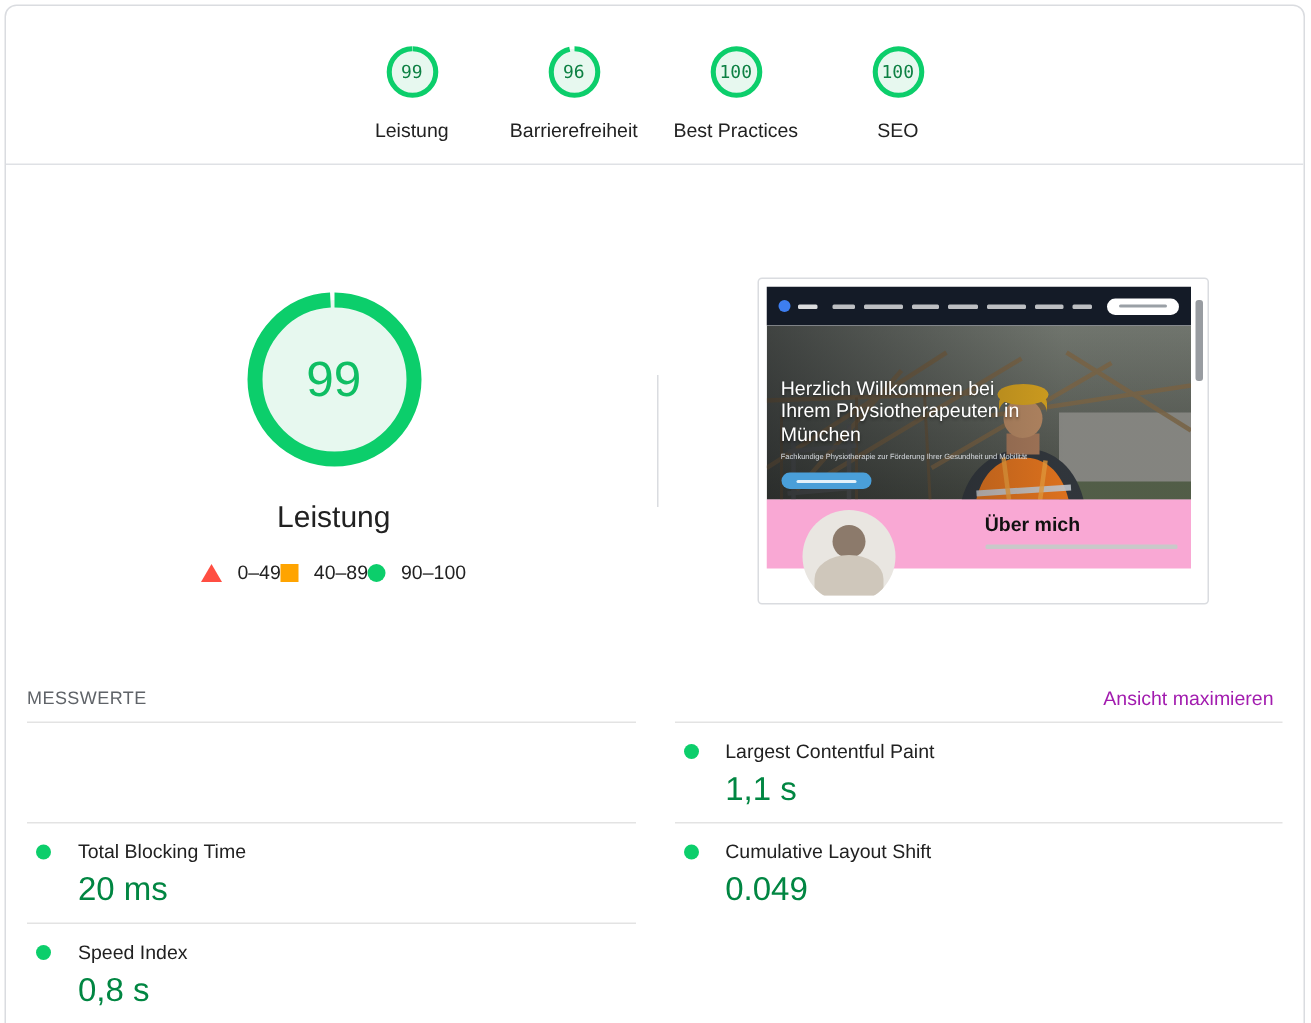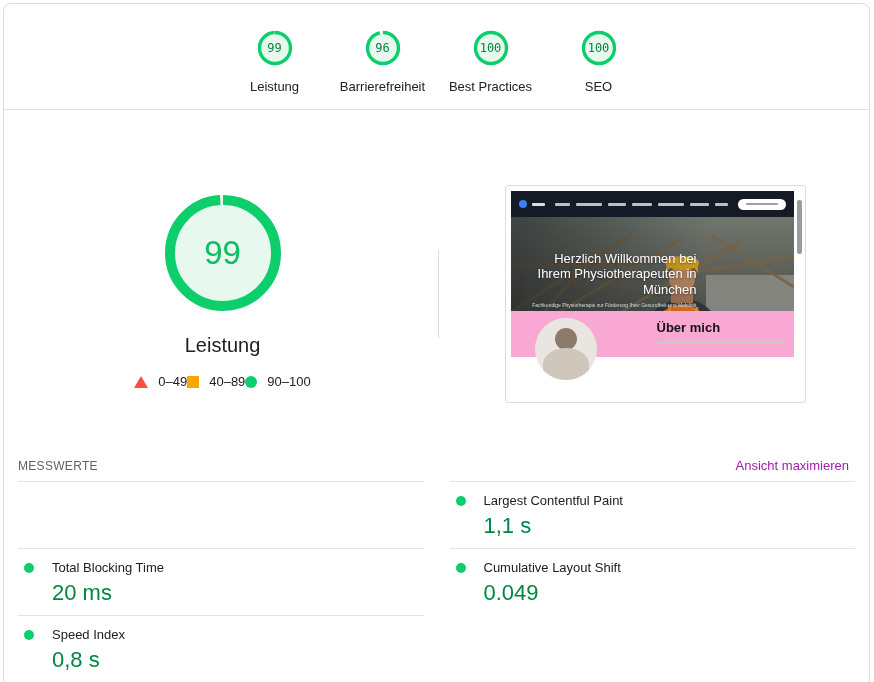--- a/index.html
+++ b/index.html
@@ -43,21 +43,21 @@
     background:#fff; padding:5px 12px 5px 5px; position:relative; cursor:pointer; }
   .shot { width:283px; height:206px; overflow:hidden; position:relative; background:#fff; }
   .site-nav { height:26px; background:#141b27; display:flex; align-items:center; padding:0 8px; gap:5px; }
   .site-logo { width:8px; height:8px; border-radius:50%; background:#3d7ef0; flex:none; }
   .site-logo-txt { width:13px; height:3px; background:rgba(255,255,255,.85); border-radius:1px; }
   .site-menu { flex:1; display:flex; justify-content:center; gap:6px; }
   .site-menu i { display:block; height:3px; border-radius:1px; background:rgba(255,255,255,.72); }
   .site-cta { width:48px; height:11px; background:#fff; border-radius:6px; flex:none;
     display:flex; align-items:center; justify-content:center; }
   .site-cta i { width:32px; height:2px; background:#9aa0a6; border-radius:1px; }
-  .hero { position:relative; height:94px; overflow:hidden;text-align:right; }
+  .hero { position:relative; height:116px; overflow:hidden; }
   .hero svg { position:absolute; inset:0; }
   .hero-copy { position:absolute; left:10px; top:34px; width:176px; }
   .hero-title { color:#fff; font-size:13px; line-height:1.18; font-weight:500;
     text-shadow:0 1px 2px rgba(0,0,0,.45); }
   .hero-sub { margin-top:5px; font-size:5px; color:#d7dbe0; line-height:1.3; }
   .hero-btn { margin-top:7px; width:60px; height:11px; border-radius:6px; background:#4a9fd9;
     display:flex; align-items:center; justify-content:center; }
   .hero-btn i { width:40px; height:2px; background:rgba(255,255,255,.85); border-radius:1px; }
   .about { position:relative; height:46px; background:#f9a8d4; }
   .about-avatar { position:absolute; left:24px; top:7px; width:62px; height:62px; border-radius:50%;
@@ -66,21 +66,21 @@
     background:#8c7a6b; }
   .about-avatar .body { position:absolute; left:8px; top:30px; width:46px; height:32px; border-radius:50% 50% 0 0;
     background:#cfc7bb; }
   .about-text { position:absolute; left:146px; top:9px; }
   .about-title { font-size:13px; font-weight:bold; color:#111; }
   .about-line { margin-top:6px; width:128px; height:3px; background:#c9c9c9; border-radius:1px; }
   .scrollbar { position:absolute; right:3px; top:14px; width:5px; height:54px; background:#989ca1;
     border-radius:2px; cursor:pointer; }
 
   
-  .metrics-head { display:flex; justify-content:space-between; align-items:center;
+  .metrics-head { display:flex; justify-content:space-between; 
     padding:6px 20px 8px 14px; }
   .metrics-title { font-size:12px; color:#5f6368; letter-spacing:.3px; }
   .metrics-action { font-size:13px; color:#a21caf; cursor:pointer; }
   .metrics { display:grid; grid-template-columns:1fr 1fr; column-gap:26px; padding:0 14px; }
   .metric { border-top:1px solid #e3e3e3; padding:11px 0 9px 6px; }
   .metric.empty { border-top:none; }
   .metric-head { display:flex; align-items:center; gap:18px; }
   .metric-dot { width:10px; height:10px; border-radius:50%; background:#0cce6b; flex:none; }
   .metric-name { font-size:13px; color:#212121; }
   .metric-value { margin:5px 0 0 28px; font-size:22px; color:#018642; }

